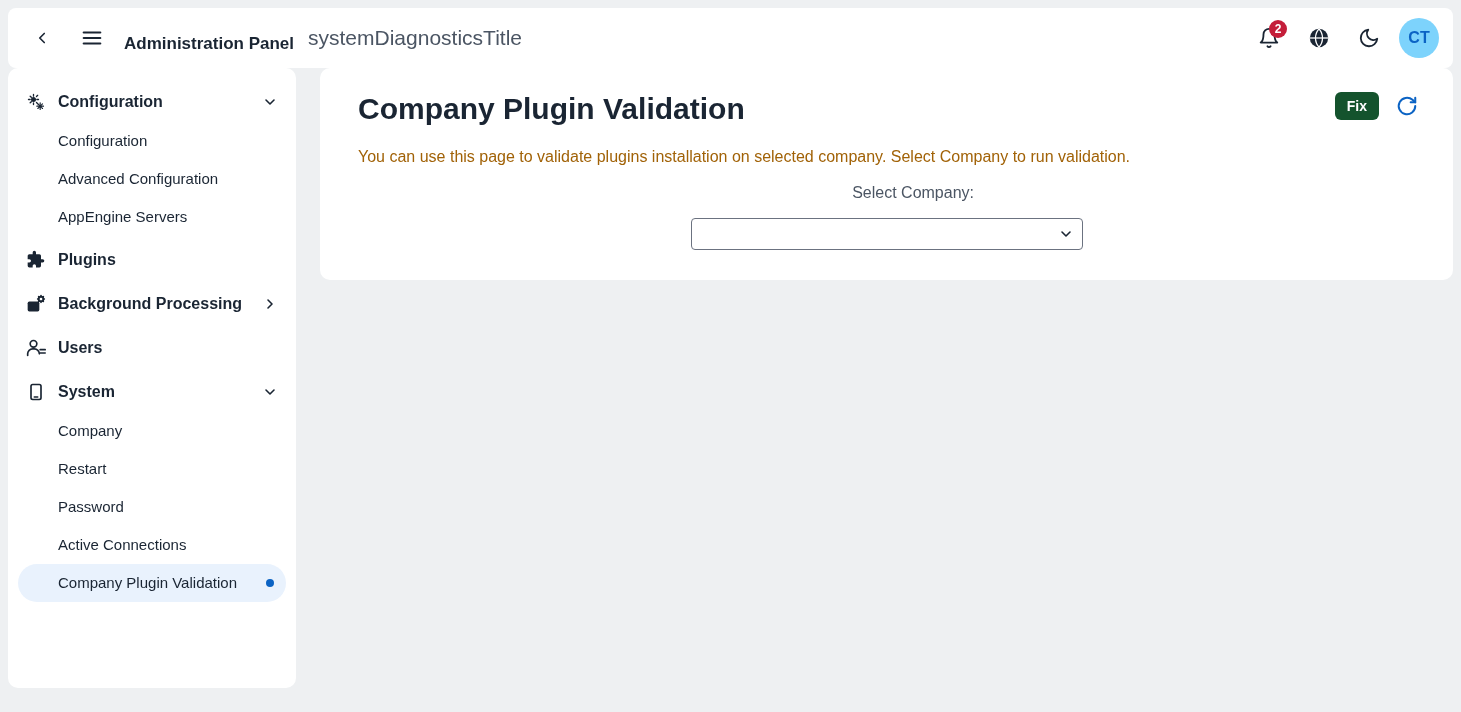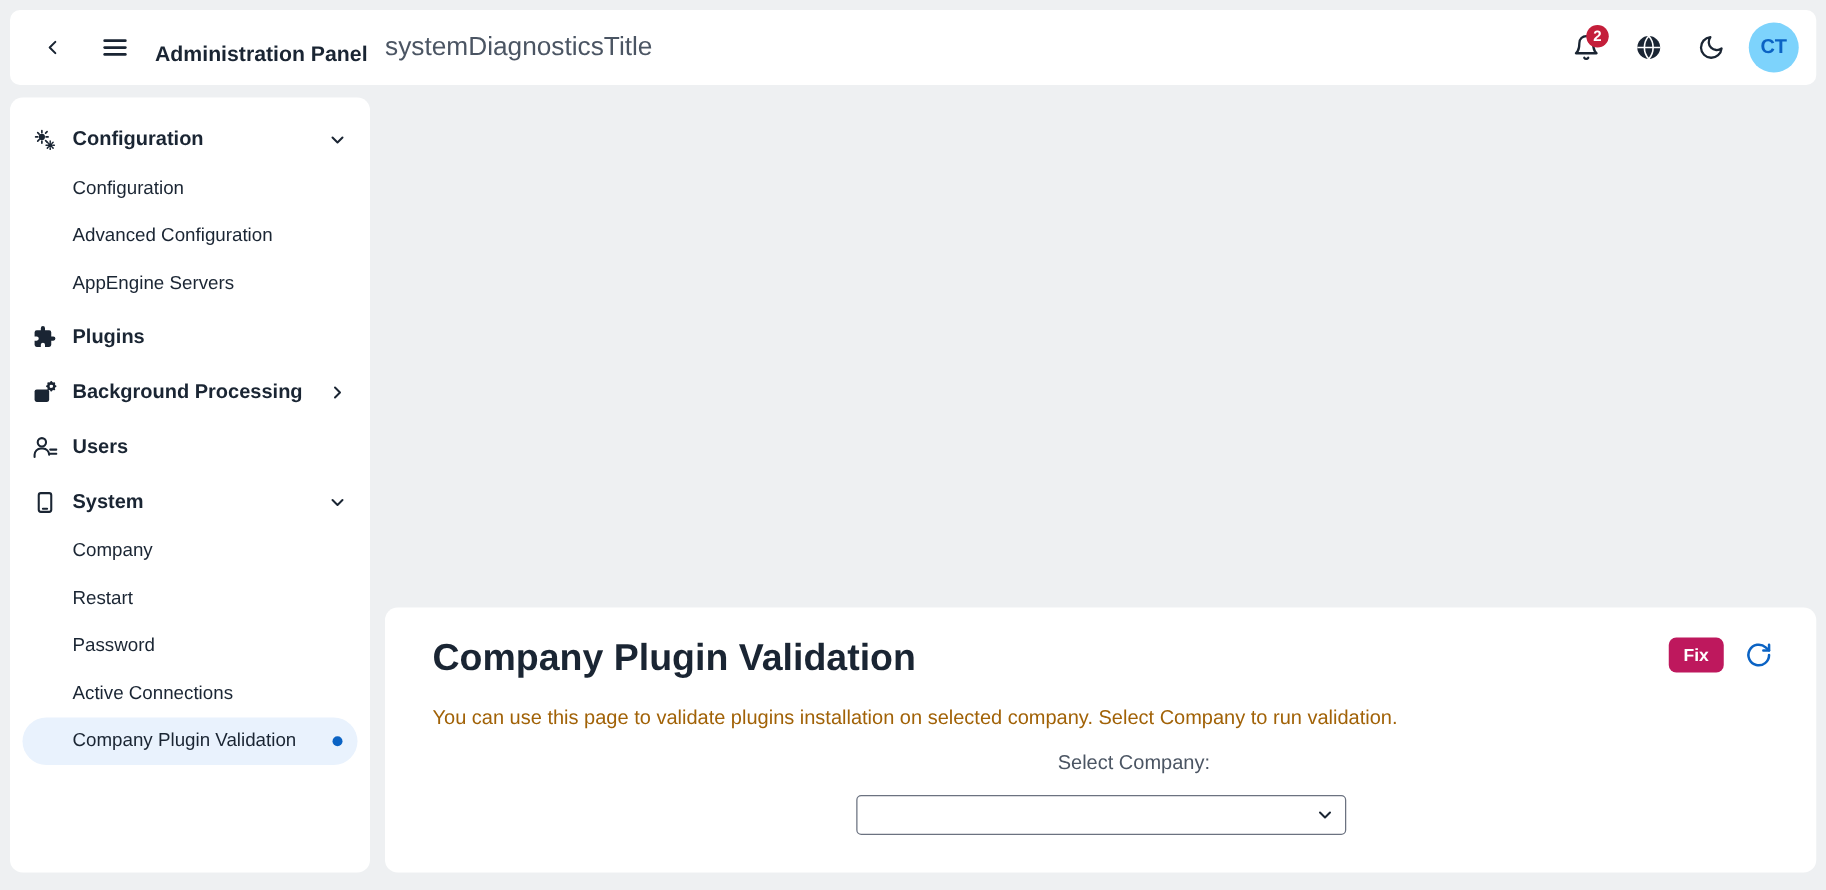--- a/index.html
+++ b/index.html
@@ -23,21 +23,21 @@
     background:#c41e3a; color:#fff; border-radius:9px; font-size:12px;
     display:flex; align-items:center; justify-content:center; font-weight:700;
     padding:0 4px;
   }
   .avatar {
     width:40px; height:40px; border-radius:50%; background:#7dd3fc;
     color:#0b63c4; display:flex; align-items:center; justify-content:center;
     font-weight:600; font-size:16px; cursor:pointer;
   }
   
-  .body { display:flex; gap:12px; margin-top:10px; align-items:flex-end; }
+  .body { display:flex; gap:24px; margin-top:0; align-items:flex-start; }
   .sidebar {
     width:288px; background:#fff; border-radius:10px; padding:14px 10px;
     min-height:620px;
   }
   .nav-item {
     display:flex; align-items:center; gap:12px; padding:10px 8px;
     border-radius:8px; cursor:pointer; font-weight:700; font-size:16px;
     color:#1a2533;
   }
   .nav-item .chev { margin-left:auto; color:#1a2533; }
@@ -65,21 +65,21 @@
   .form-row { display:flex; align-items:center; gap:16px; margin-top:10px;flex-direction:column; }
   .form-label { width:175px; text-align:right; color:#4b5563; font-size:16px; }
   .select-wrap {
     position:relative; width:392px; height:32px;
     border:1px solid #6b7280; border-radius:4px; background:#fff;
     display:flex; align-items:center; padding:0 30px 0 10px; cursor:pointer;
   }
   .select-wrap .chev { position:absolute; right:8px; top:50%; transform:translateY(-50%); color:#1a2533; }
   .card-actions { position:absolute; top:22px; right:30px; display:flex; align-items:center; gap:12px; }
   .fix-btn {
-    background:#be185d; color:#fff; border:none; border-radius:6px;
+    background:#14532d; color:#fff; border:none; border-radius:6px;
     font-weight:700; font-size:14px; padding:6px 12px; cursor:pointer;
   }
   .refresh-btn {
     width:32px; height:32px; border:none; background:transparent;
     color:#0b63c4; cursor:pointer; display:flex; align-items:center; justify-content:center;
     border-radius:50%;
   }
   svg { display:block; }
 </style>
 </head>

